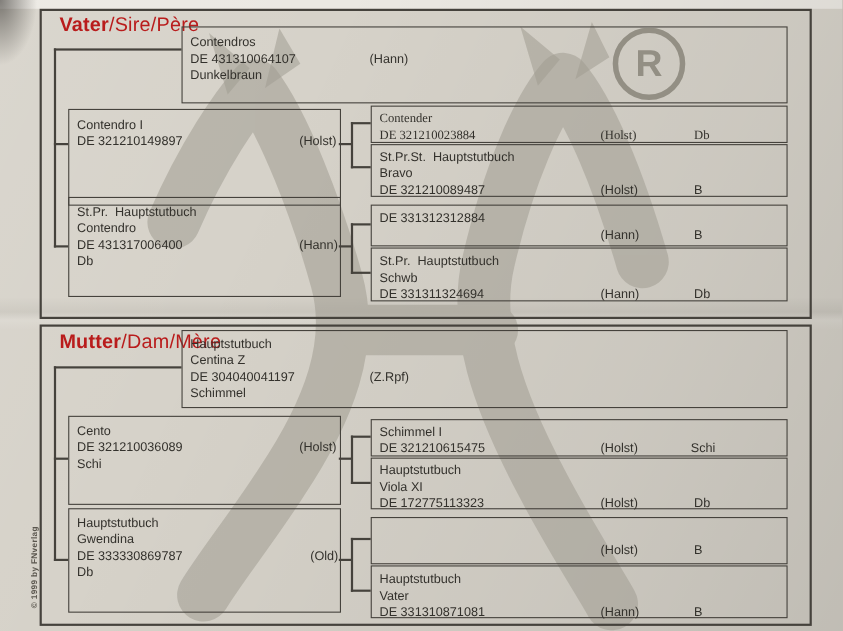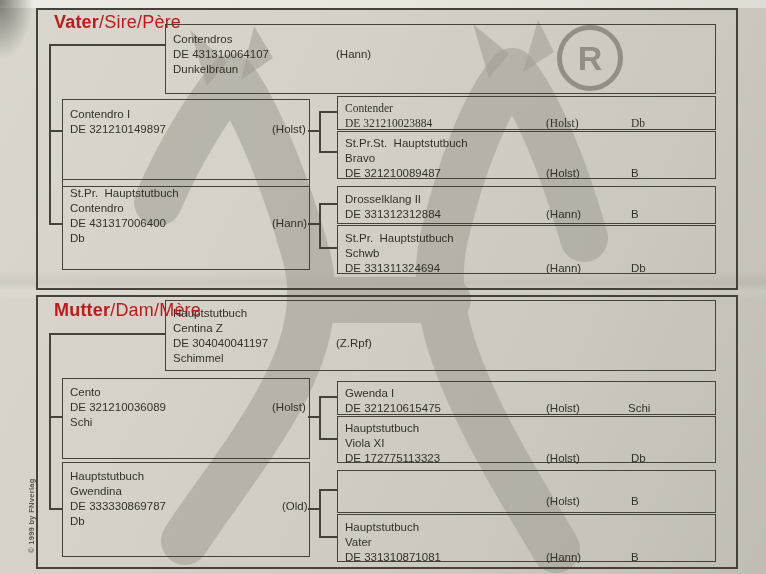--- a/index.html
+++ b/index.html
@@ -116,21 +116,20 @@
       <span class="ln">St.Pr.St.  Hauptstutbuch</span>
       <span class="ln">Bravo</span>
       <span class="ln">DE 321210089487</span>
     </div>
     <span class="region" style="left:208px;top:34px;">(Holst)</span>
     <span class="colorcode" style="left:293px;top:34px;">B</span>
   </div>
 
   <div class="box pt5" style="left:337px;top:186px;width:377px;height:36px;">
     <div class="lines">
-      <span class="ln">Drosselklang II</span>
       <span class="ln">DE 331312312884</span>
     </div>
     <span class="region" style="left:208px;top:20px;">(Hann)</span>
     <span class="colorcode" style="left:293px;top:20px;">B</span>
   </div>
 
   <div class="box pt5" style="left:337px;top:225px;width:377px;height:47px;">
     <div class="lines">
       <span class="ln">St.Pr.  Hauptstutbuch</span>
       <span class="ln">Schwb</span>
@@ -182,21 +181,21 @@
       <span class="ln">Hauptstutbuch</span>
       <span class="ln">Gwendina</span>
       <span class="ln">DE 333330869787</span>
       <span class="ln">Db</span>
     </div>
     <span class="region" style="left:219px;top:36px;">(Old)</span>
   </div>
 
   <div class="box pt4" style="left:337px;top:381px;width:377px;height:32px;">
     <div class="lines">
-      <span class="ln">Gwenda I</span>
+      <span class="ln">Schimmel I</span>
       <span class="ln">DE 321210615475</span>
     </div>
     <span class="region" style="left:208px;top:19px;">(Holst)</span>
     <span class="colorcode" style="left:290px;top:19px;">Schi</span>
   </div>
 
   <div class="box pt4" style="left:337px;top:416px;width:377px;height:45px;">
     <div class="lines">
       <span class="ln">Hauptstutbuch</span>
       <span class="ln">Viola XI</span>

